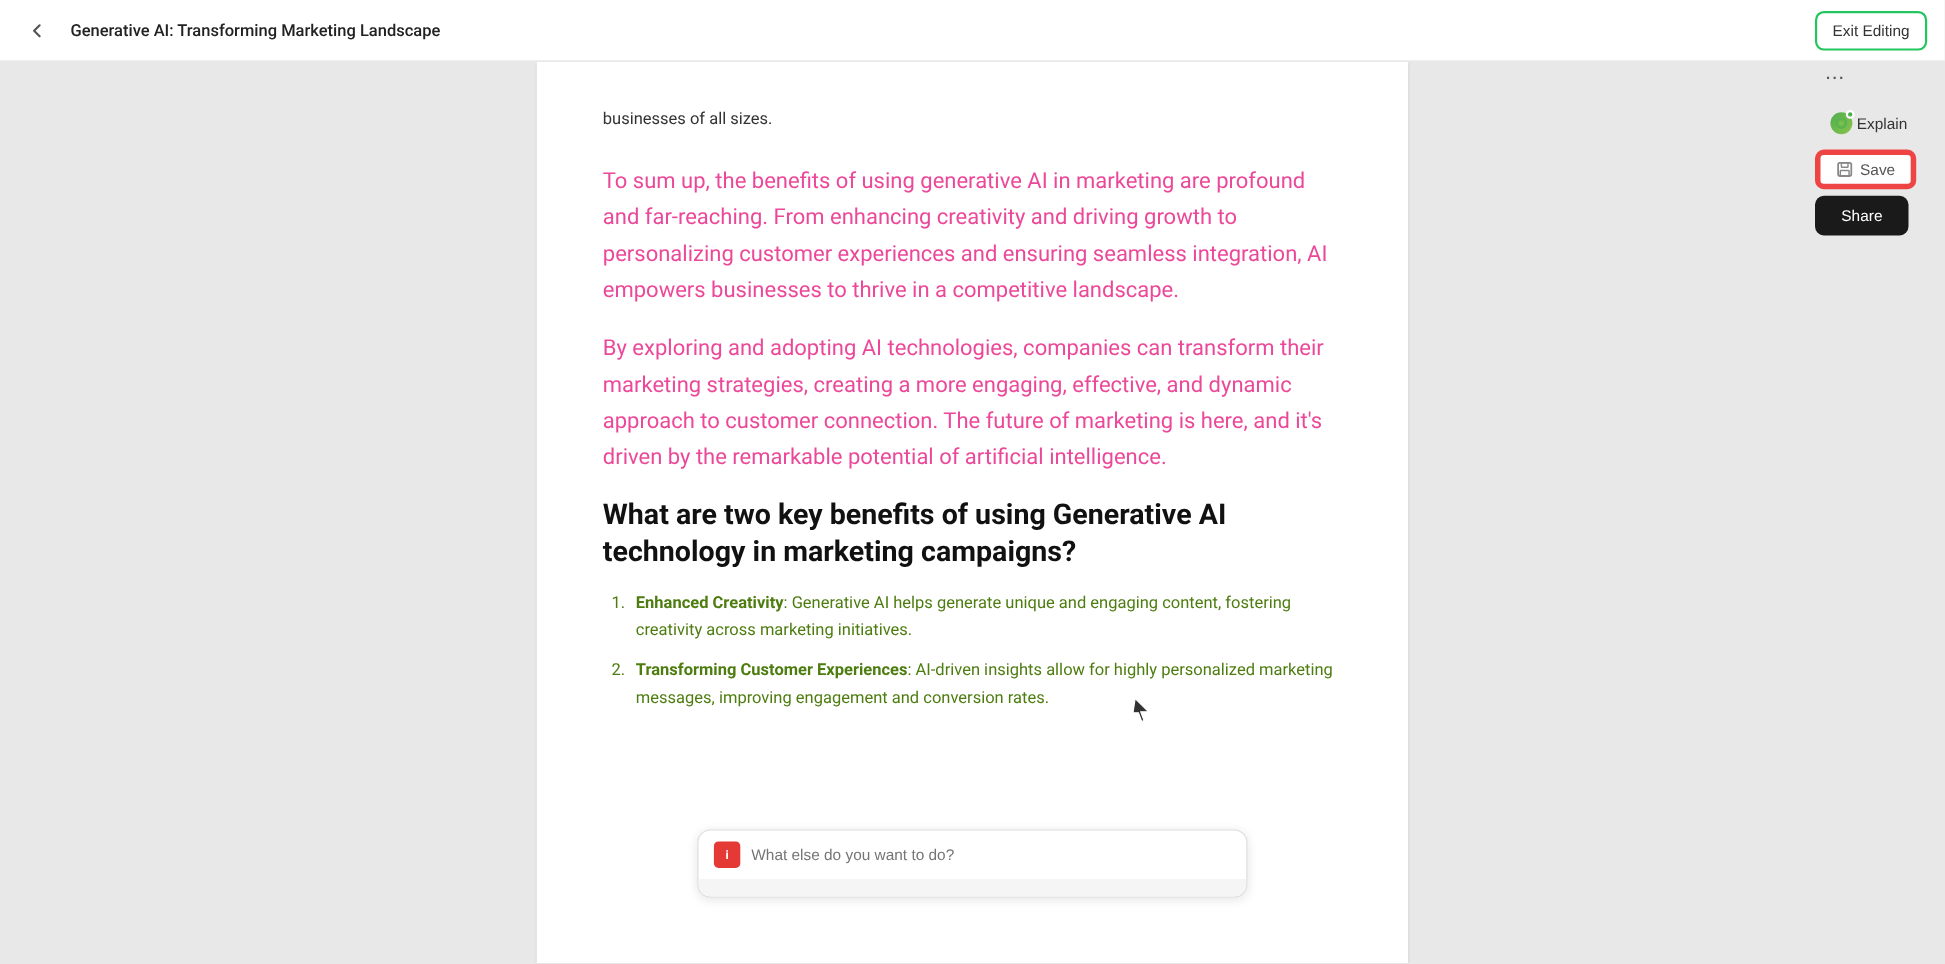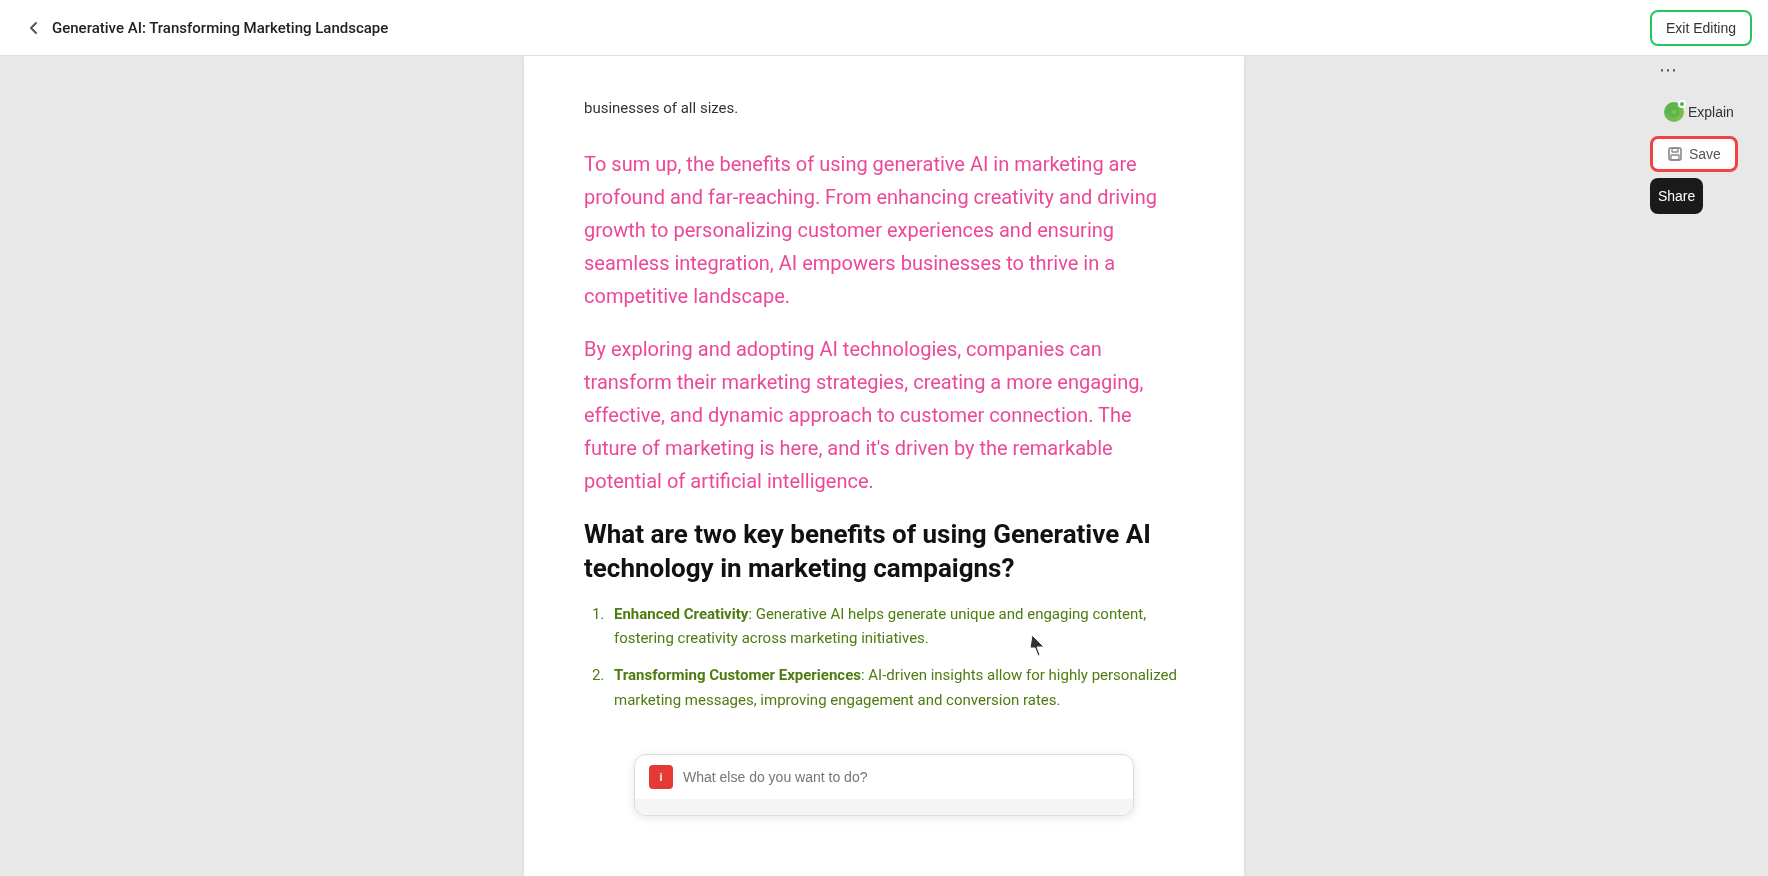--- a/index.html
+++ b/index.html
@@ -20,20 +20,21 @@
       display: flex;
       align-items: center;
       padding: 0 16px;
       gap: 8px;
       flex-shrink: 0;
       z-index: 10;
     }
     .topbar-left {
       display: flex;
       align-items: center;
+      gap: 12px;
       flex: 1;
     }
     .back-btn {
       width: 28px;
       height: 28px;
       display: flex;
       align-items: center;
       justify-content: center;
       cursor: pointer;
       color: #555;
@@ -136,33 +137,33 @@
       position: absolute;
       top: -2px;
       right: -2px;
     }
     .save-btn {
       display: flex;
       align-items: center;
       gap: 6px;
       height: 36px;
       padding: 0 14px;
-      border: 3px solid #ef4444;
+      border: 5px solid #ef4444;
       border-radius: 8px;
       cursor: pointer;
       background: #fff;
       font-size: 14px;
       font-weight: 500;
       color: #555;
     }
     .share-btn {
       display: flex;
       align-items: center;
       height: 36px;
-      padding: 0 8px;
+      padding: 0 24px;
       border: none;
       border-radius: 8px;
       cursor: pointer;
       background: #1a1a1a;
       font-size: 14px;
       font-weight: 500;
       color: #fff;
     }
 
     
@@ -185,21 +186,21 @@
       flex: 1;
       background: #e8e8e8;
       display: flex;
       justify-content: center;
       overflow-y: auto;
       position: relative;
     }
 
     .doc-page {
       background: #fff;
-      width: 720px;
+      width: 792px;
       min-height: 820px;
       padding: 40px 60px 60px 60px;
       position: relative;
       box-shadow: 0 1px 3px rgba(0,0,0,0.1);
     }
 
     .intro-text {
       font-size: 15px;
       color: #333;
       line-height: 1.6;

